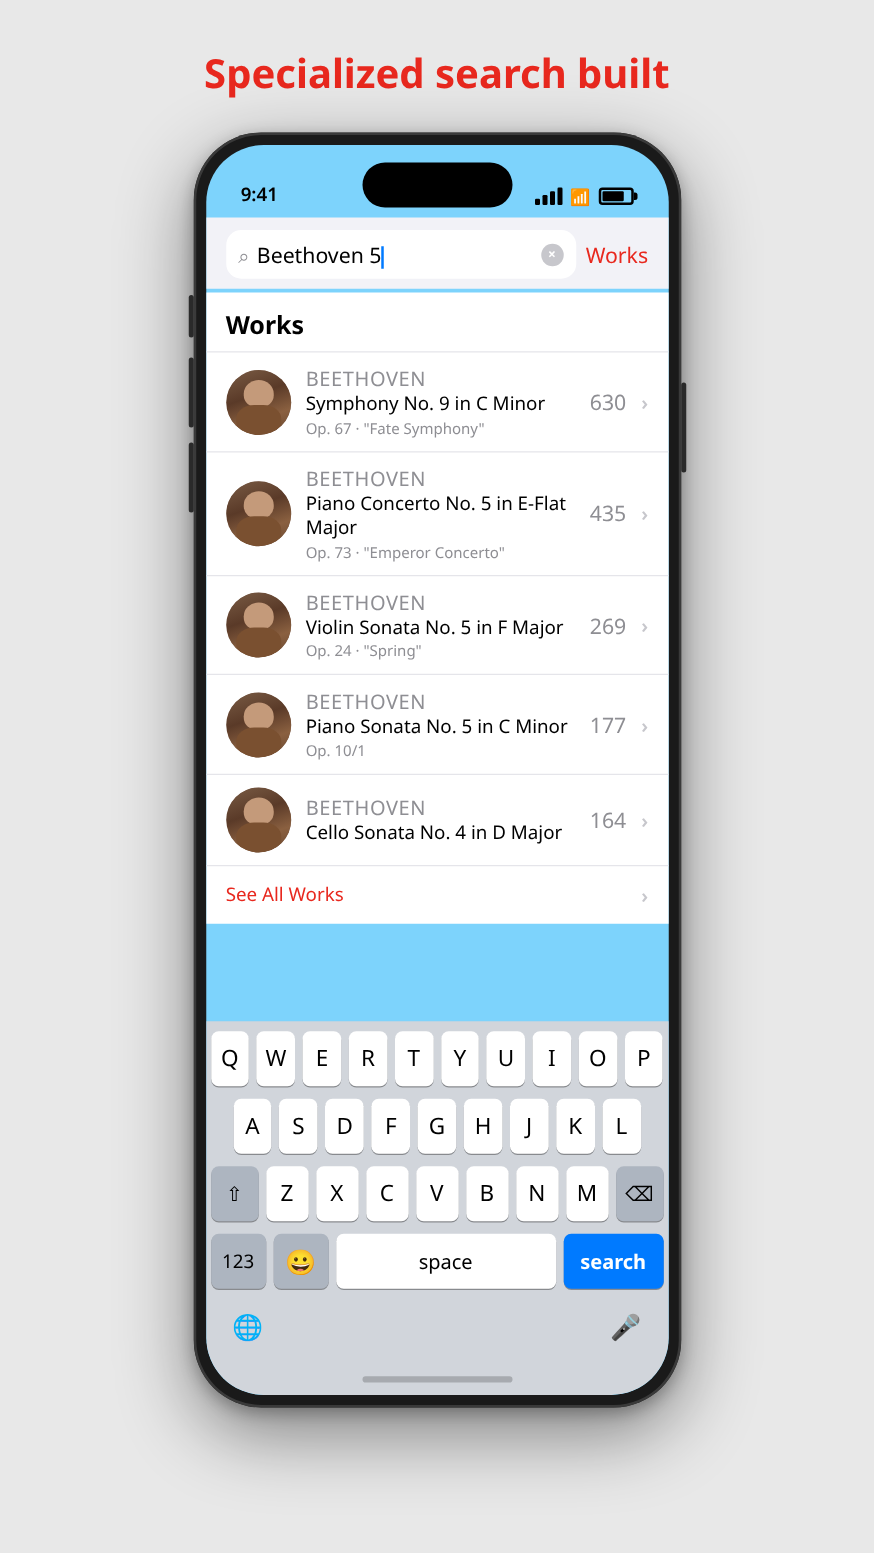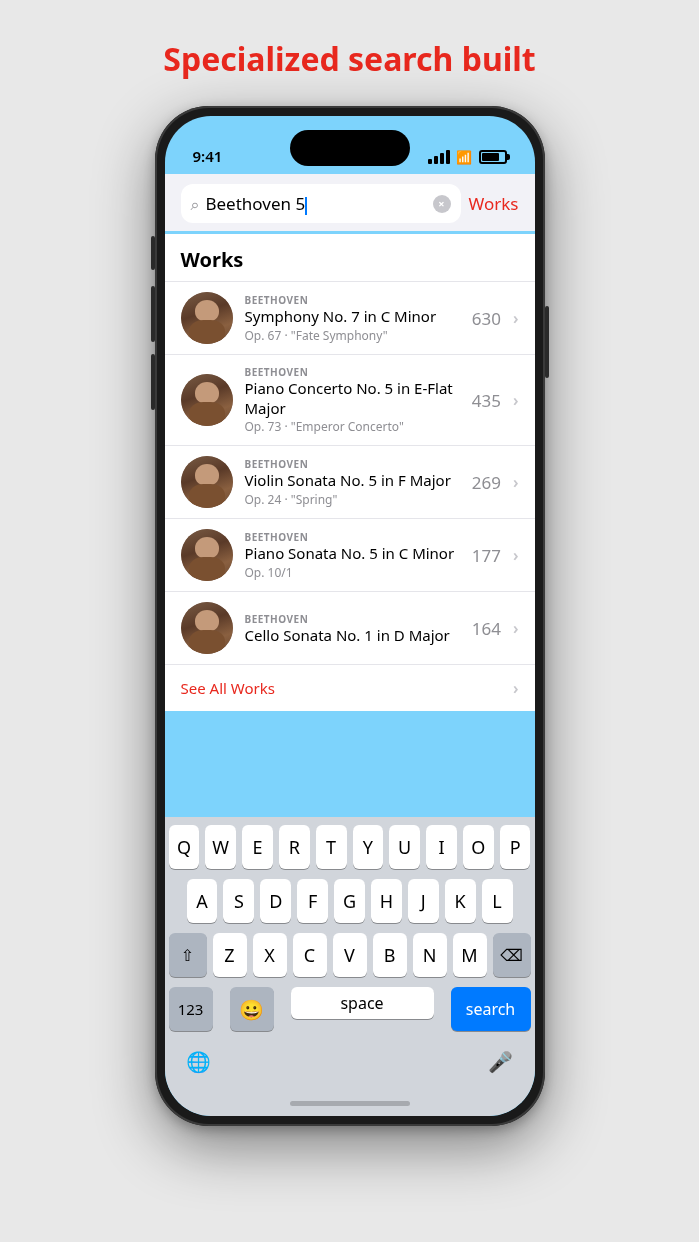--- a/index.html
+++ b/index.html
@@ -239,22 +239,22 @@
       width: 36px; height: 28px;
       background: #7a5030;
       border-radius: 40% 40% 50% 50%;
     }
 
     .work-info {
       flex: 1;
       min-width: 0;
     }
     .work-composer {
-      font-size: 10px;
-      font-weight: 700;
+      font-size: 16px;
+      font-weight: 400;
       color: #8e8e93;
       letter-spacing: 0.5px;
       text-transform: uppercase;
     }
     .work-name {
       font-size: 15px;
       font-weight: 400;
       color: #000;
       line-height: 1.3;
     }
@@ -319,21 +319,21 @@
       background: #adb5c0;
       max-width: 44px;
     }
     .kb-key.backspace-key {
       background: #adb5c0;
       max-width: 44px;
     }
     .kb-bottom-row {
       display: flex;
       justify-content: space-between;
-      gap: 17px;
+      gap: 6px;
       margin-bottom: 0;
       padding-bottom: 8px;
     }
     .kb-123 {
       background: #adb5c0;
       border-radius: 6px;
       height: 44px;
       width: 44px;
       display: flex;
       align-items: center;
@@ -349,40 +349,40 @@
       width: 44px;
       display: flex;
       align-items: center;
       justify-content: center;
       font-size: 20px;
       box-shadow: 0 1px 0 rgba(0,0,0,0.35);
     }
     .kb-space {
       background: #fff;
       border-radius: 6px;
-      height: 32px;
+      height: 44px;
       flex: 1;
       display: flex;
       align-items: center;
       justify-content: center;
       font-size: 16px;
       color: #000;
       box-shadow: 0 1px 0 rgba(0,0,0,0.35);
     }
     .kb-search-btn {
       background: #007aff;
       border-radius: 6px;
       height: 44px;
       width: 80px;
       display: flex;
       align-items: center;
       justify-content: center;
       font-size: 16px;
       color: #fff;
-      font-weight: 400;
+      font-weight: 700;
       box-shadow: 0 1px 0 rgba(0,0,0,0.35);
     }
     .kb-globe {
       height: 44px;
       width: 44px;
       display: flex;
       align-items: center;
       justify-content: center;
       font-size: 20px;
       color: #3a3a3a;
@@ -464,21 +464,21 @@
 
     <div class="works-section">
       <div class="works-title">Works</div>
 
       <div class="work-item">
         <div class="work-avatar">
           <div class="beethoven-portrait"></div>
         </div>
         <div class="work-info">
           <div class="work-composer">BEETHOVEN</div>
-          <div class="work-name">Symphony No. 7 in C Minor</div>
+          <div class="work-name">Symphony No. 9 in C Minor</div>
           <div class="work-opus">Op. 67 · "Fate Symphony"</div>
         </div>
         <span class="work-count">630</span>
         <span class="chevron-icon">›</span>
       </div>
 
       <div class="work-item">
         <div class="work-avatar">
           <div class="beethoven-portrait"></div>
         </div>
@@ -516,21 +516,21 @@
         <span class="work-count">177</span>
         <span class="chevron-icon">›</span>
       </div>
 
       <div class="work-item">
         <div class="work-avatar">
           <div class="beethoven-portrait"></div>
         </div>
         <div class="work-info">
           <div class="work-composer">BEETHOVEN</div>
-          <div class="work-name">Cello Sonata No. 1 in D Major</div>
+          <div class="work-name">Cello Sonata No. 4 in D Major</div>
         </div>
         <span class="work-count">164</span>
         <span class="chevron-icon">›</span>
       </div>
 
       <div class="see-all-row">
         <span class="see-all-text">See All Works</span>
         <span class="chevron-icon">›</span>
       </div>
     </div>

